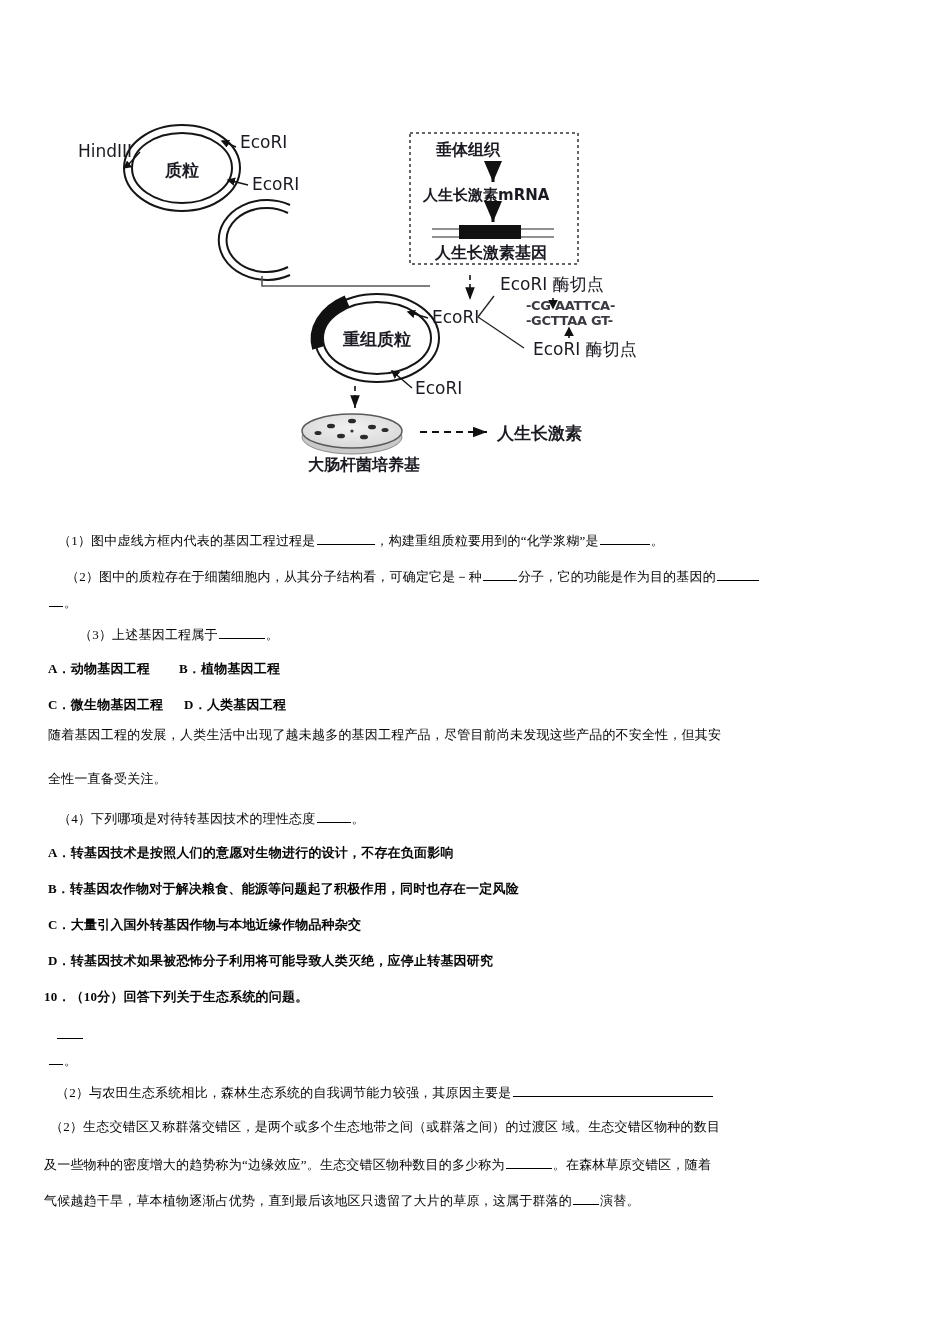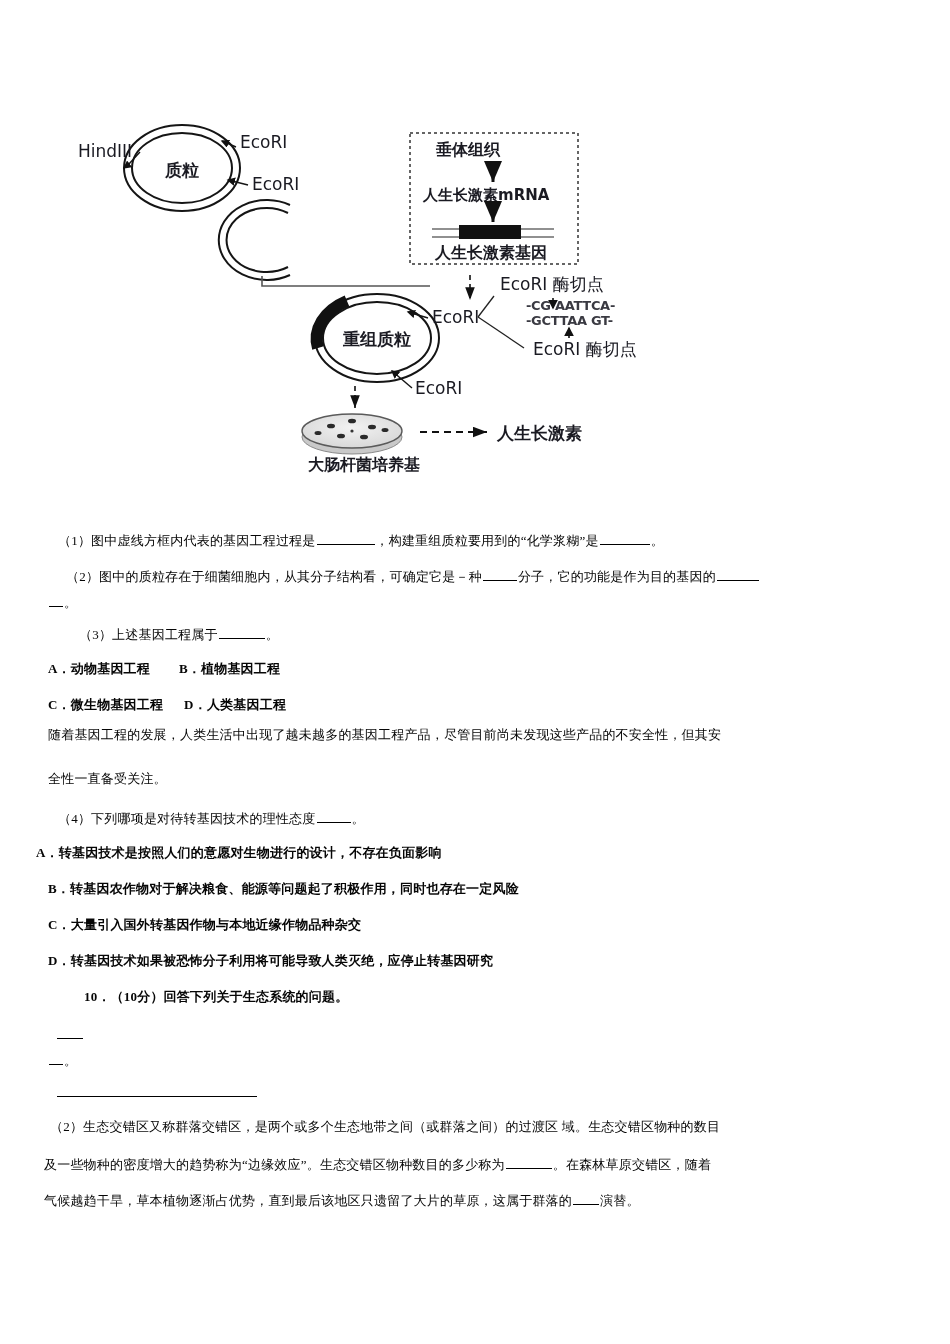--- a/index.html
+++ b/index.html
@@ -216,36 +216,36 @@
     <span>D．人类基因工程</span>
   </p>
 
   <p class="para" style="left:48px; top:228px;">随着基因工程的发展，人类生活中出现了越未越多的基因工程产品，尽管目前尚未发现这些产品的不安全性，但其安</p>
   <p class="para" style="left:48px; top:272px;">全性一直备受关注。</p>
 
   <p class="para" style="left:58px; top:310px;">
     <span>（4）下列哪项是对待转基因技术的理性态度</span><span class="blank b3"></span><span>。</span>
   </p>
 
-  <p class="para opt" style="left:36px; top:346px;text-align:center;">A．转基因技术是按照人们的意愿对生物进行的设计，不存在负面影响</p>
+  <p class="para opt" style="left:48px; top:346px;text-align:center;">A．转基因技术是按照人们的意愿对生物进行的设计，不存在负面影响</p>
   <p class="para opt" style="left:48px; top:382px;">B．转基因农作物对于解决粮食、能源等问题起了积极作用，同时也存在一定风险</p>
   <p class="para opt" style="left:48px; top:418px;">C．大量引入国外转基因作物与本地近缘作物品种杂交</p>
   <p class="para opt" style="left:48px; top:454px;">D．转基因技术如果被恐怖分子利用将可能导致人类灭绝，应停止转基因研究</p>
 
-  <p class="para lbl-bold" style="left:44px; top:490px;margin-left:40px;">10．（10分）回答下列关于生态系统的问题。</p>
+  <p class="para lbl-bold" style="left:44px; top:490px;">10．（10分）回答下列关于生态系统的问题。</p>
 
   <p class="para" style="left:56px; top:526px;">
     <span class="blank b9"></span>
   </p>
   <p class="para" style="left:48px; top:552px;">
     <span class="blank b8"></span><span>。</span>
   </p>
 
   <p class="para" style="left:56px; top:584px;">
-    <span class="blank bwide"></span>
+    <span>（2）与农田生态系统相比，森林生态系统的自我调节能力较强，其原因主要是</span><span class="blank bwide"></span>
   </p>
 
   <p class="para" style="left:50px; top:620px;">（2）生态交错区又称群落交错区，是两个或多个生态地带之间（或群落之间）的过渡区 域。生态交错区物种的数目</p>
   <p class="para" style="left:44px; top:656px;">
     <span>及一些物种的密度增大的趋势称为“边缘效应”。生态交错区物种数目的多少称为</span><span class="blank b7"></span><span>。在森林草原交错区，随着</span>
   </p>
   <p class="para" style="left:44px; top:692px;">
     <span>气候越趋干旱，草本植物逐渐占优势，直到最后该地区只遗留了大片的草原，这属于群落的</span><span class="blank b9"></span><span>演替。</span>
   </p>
 

